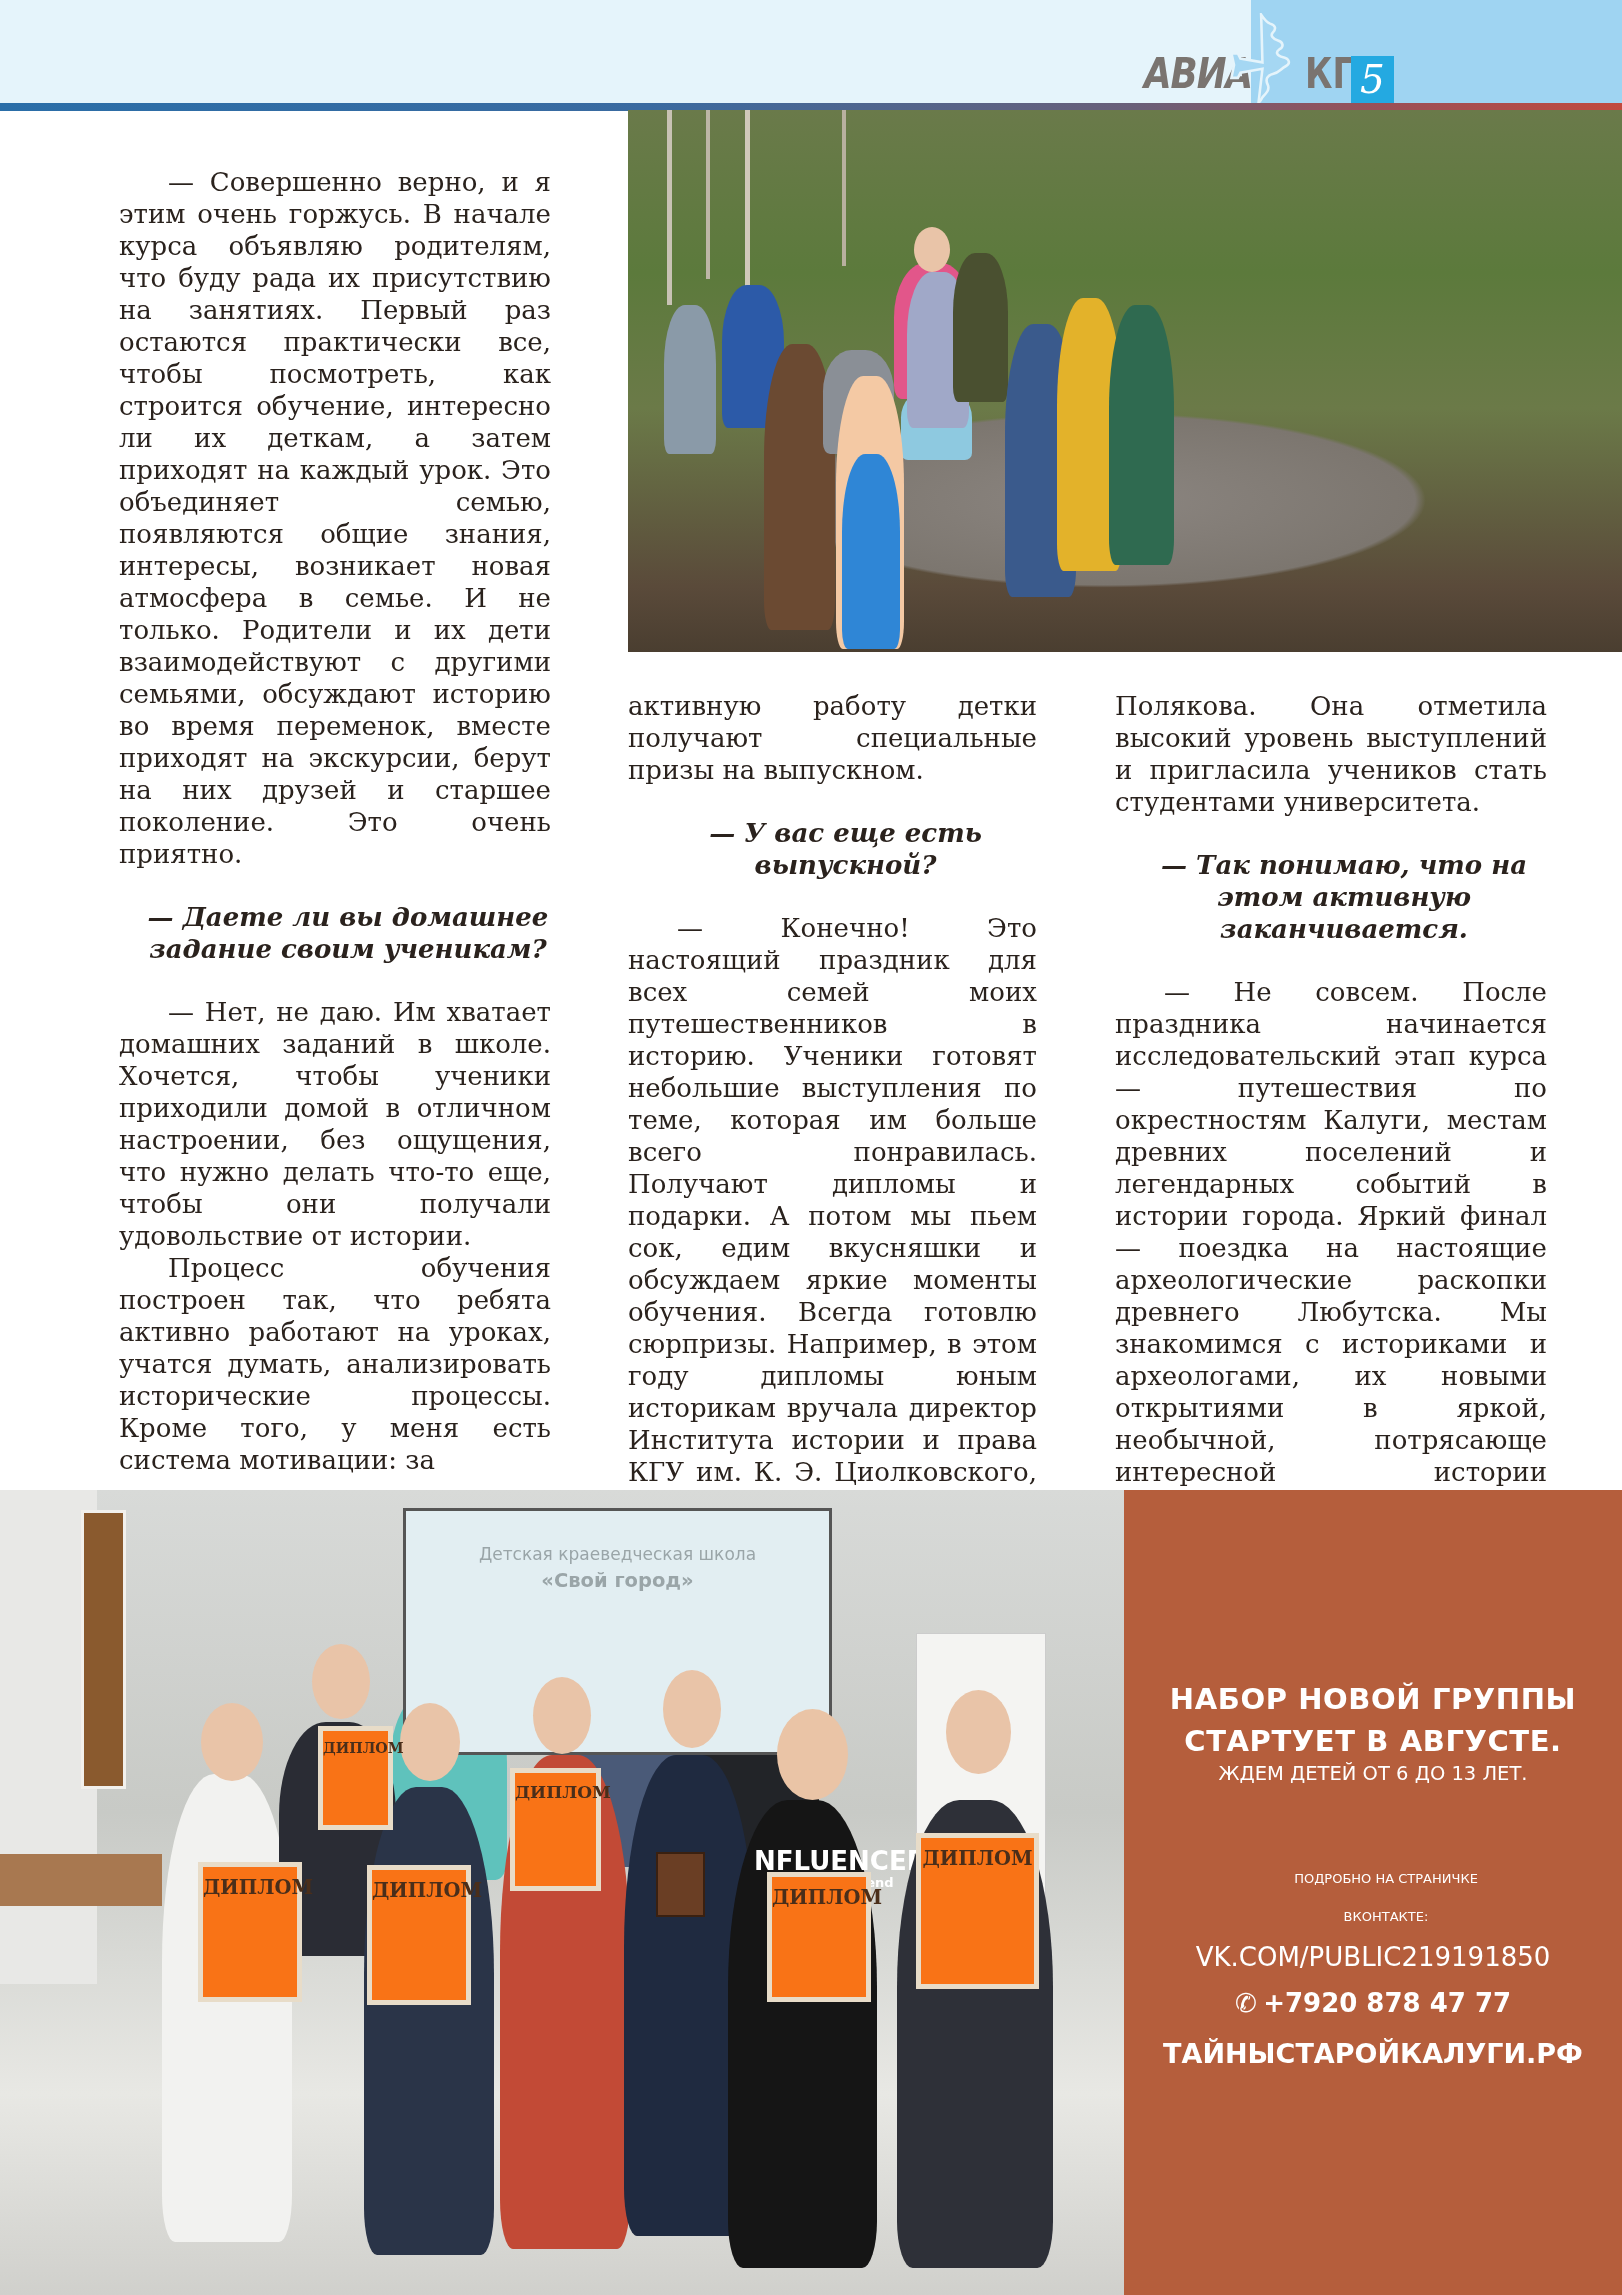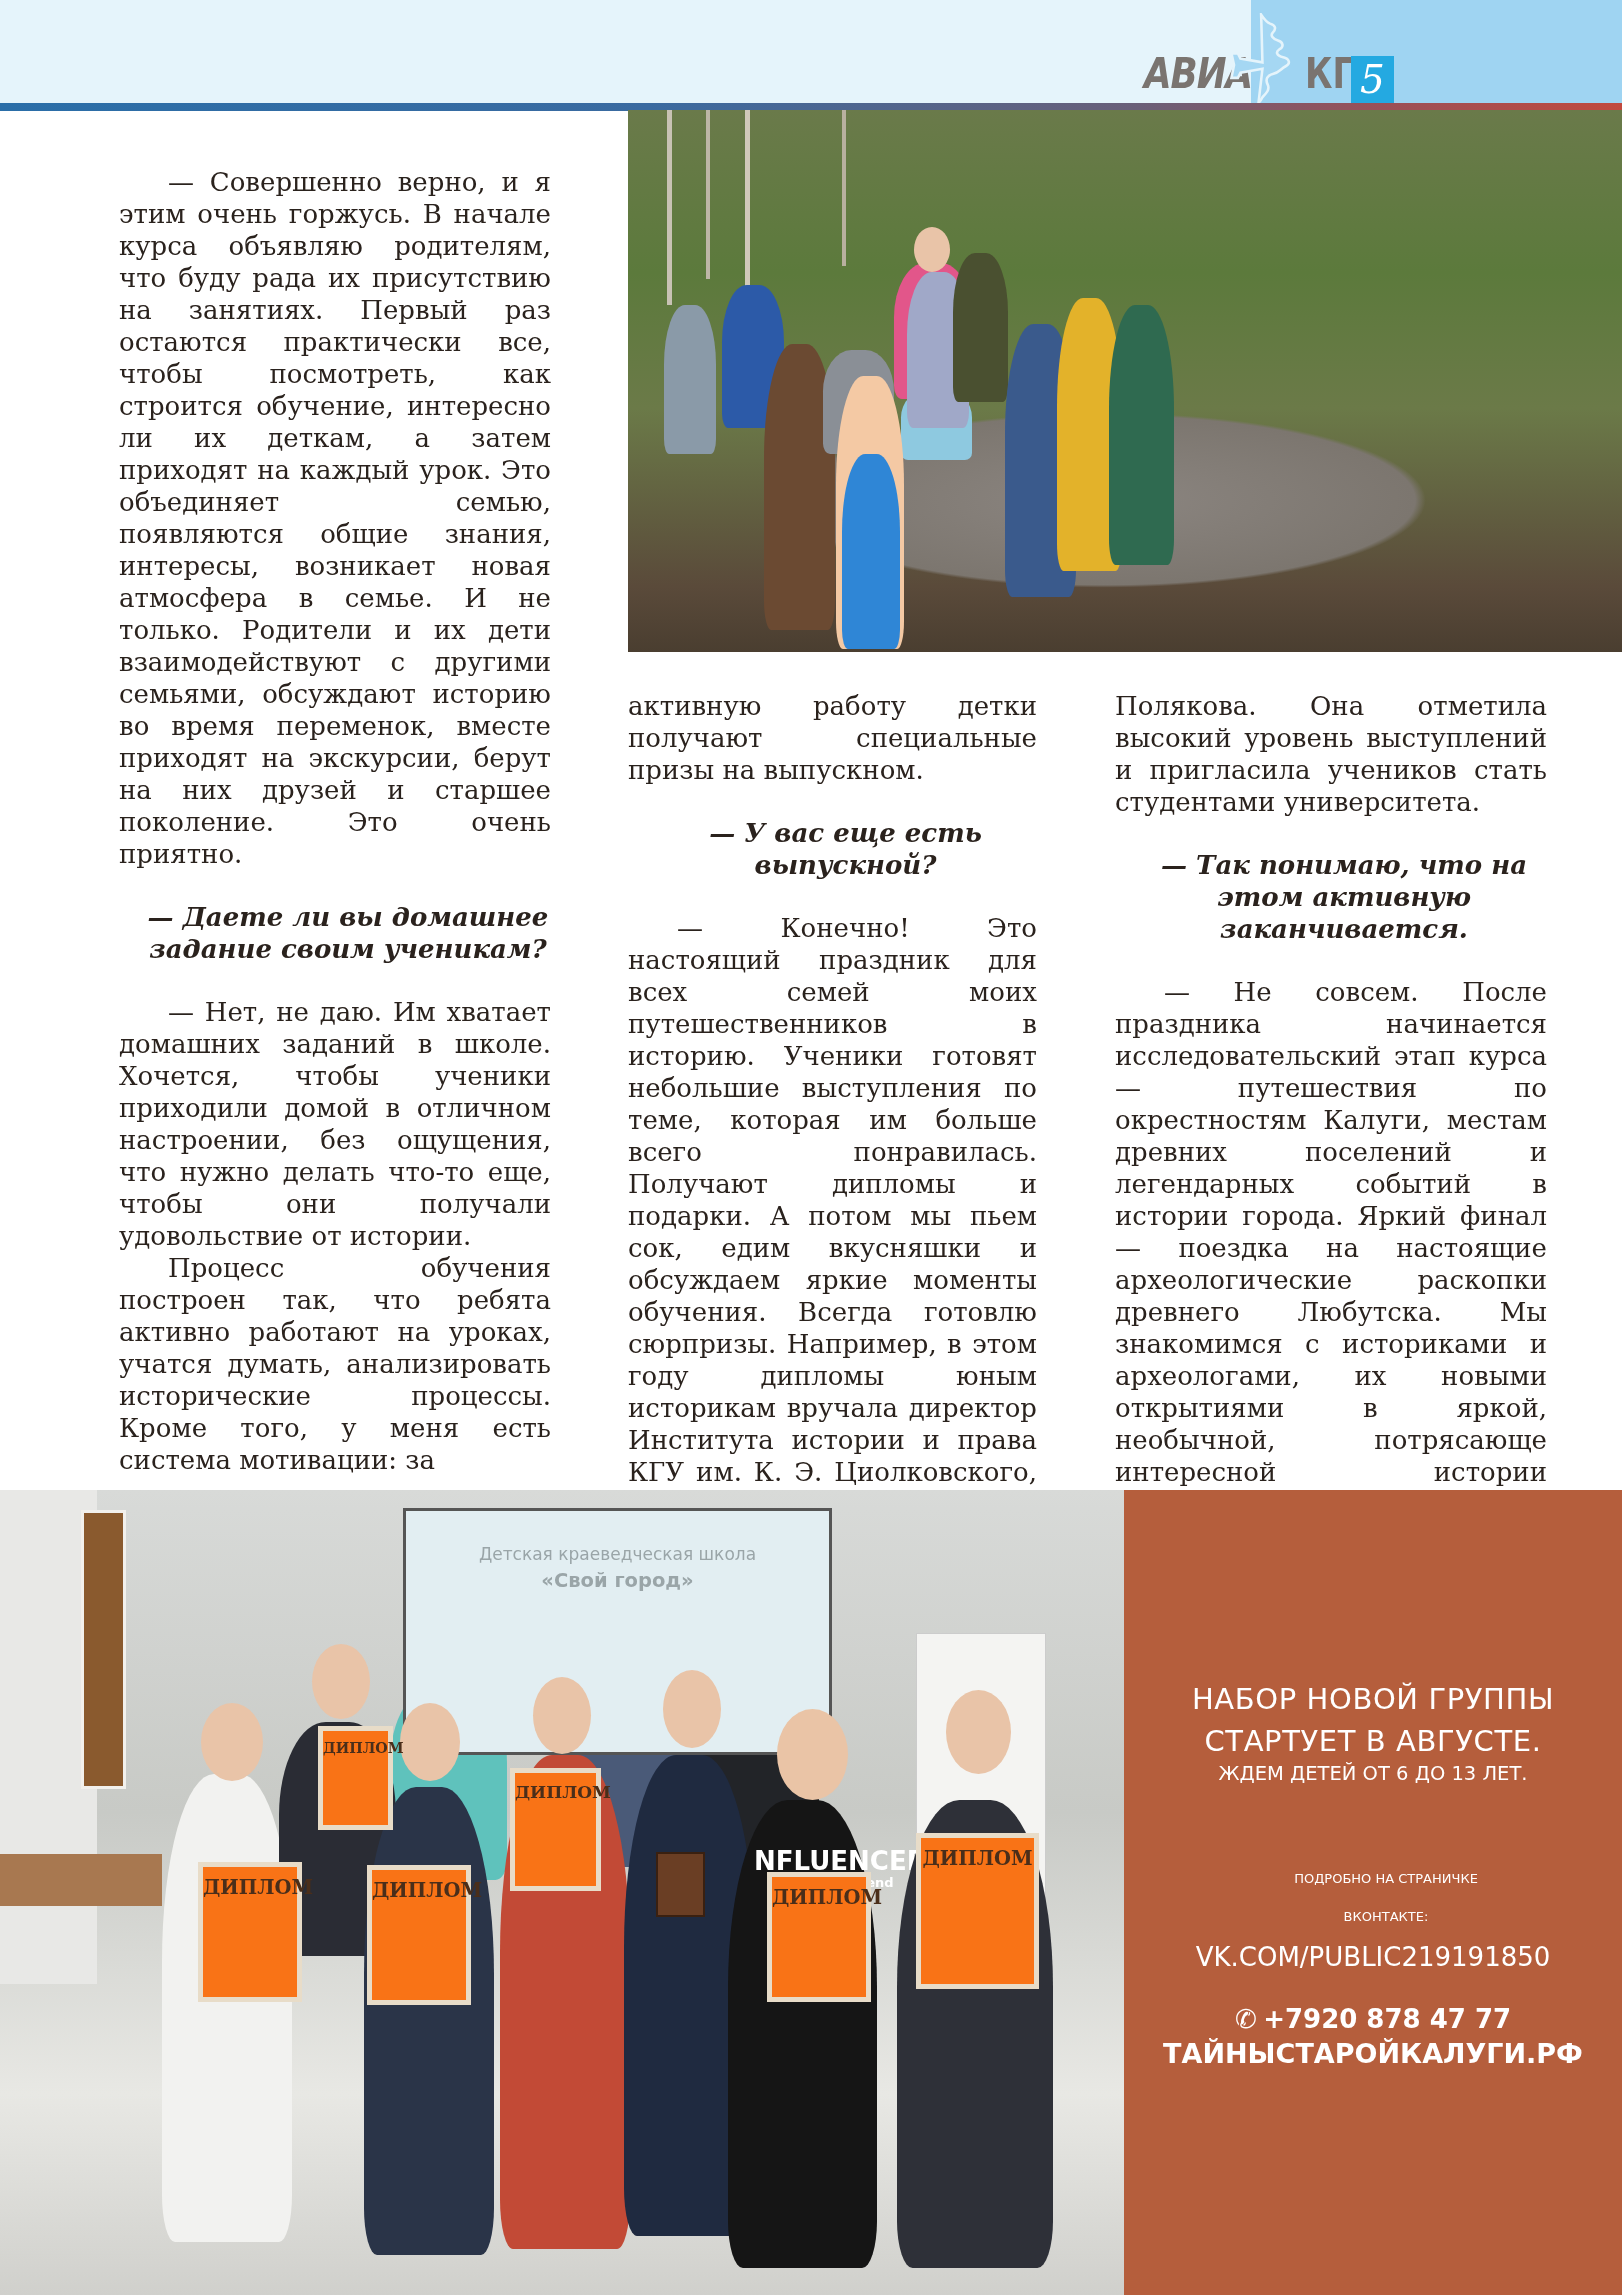--- a/index.html
+++ b/index.html
@@ -47,25 +47,25 @@
   .col p { margin: 0; }
   .col p.indent { text-indent: 49px; }
   .col p.q { font-weight: bold; font-style: italic; margin: 31px 0 31px 0; padding-left: 26px; text-align: center; }
   .col-left { left: 119px; top: 166px; width: 432px; }
   .col-mid { left: 628px; top: 690px; width: 409px; }
   .col-right { left: 1115px; top: 690px; width: 432px; }
 
   
   .ad { position: absolute; left: 1124px; top: 1490px; width: 498px; height: 805px; background: #b55e3c; color: #fff;
     font-family: "DejaVu Sans", sans-serif; text-align: center; }
-  .ad-head { position: absolute; left: 0; top: 188px; width: 100%; font-weight: normal; font-size: 29px; line-height: 42px; letter-spacing: 0.6px; }
+  .ad-head { position: absolute; left: 0; top: 188px; width: 100%; font-weight: bold; font-size: 29px; line-height: 42px; letter-spacing: 0.6px; }
   .ad-sub { position: absolute; left: 0; top: 271px; width: 100%; font-size: 19.5px; line-height: 26px; }
   .ad-more { position: absolute; left: 0; top: 370px; width: 100%; font-size: 13px; line-height: 38px; padding-left: 26px; }
   .ad-vk { position: absolute; left: 0; top: 448px; width: 100%; font-weight: normal; font-size: 26px; line-height: 39px; }
-  .ad-phone { position: absolute; left: 0; top: 510px; width: 100%; font-weight: bold; font-size: 26px; line-height: 39px; }
+  .ad-phone { position: absolute; left: 0; top: 494px; width: 100%; font-weight: bold; font-size: 26px; line-height: 39px; }
   .ad-site { position: absolute; left: 0; top: 543px; width: 100%; font-weight: bold; font-size: 27px; line-height: 42px; }
   .phone-icon { display: inline-block; margin-right: 6.5px; font-weight: normal; }
 </style>
 </head>
 <body>
 
 <div class="header">
   <div class="header-bg-left"></div>
   <div class="header-bg-right"></div>
   <div class="logo-avia">АВИА</div>

